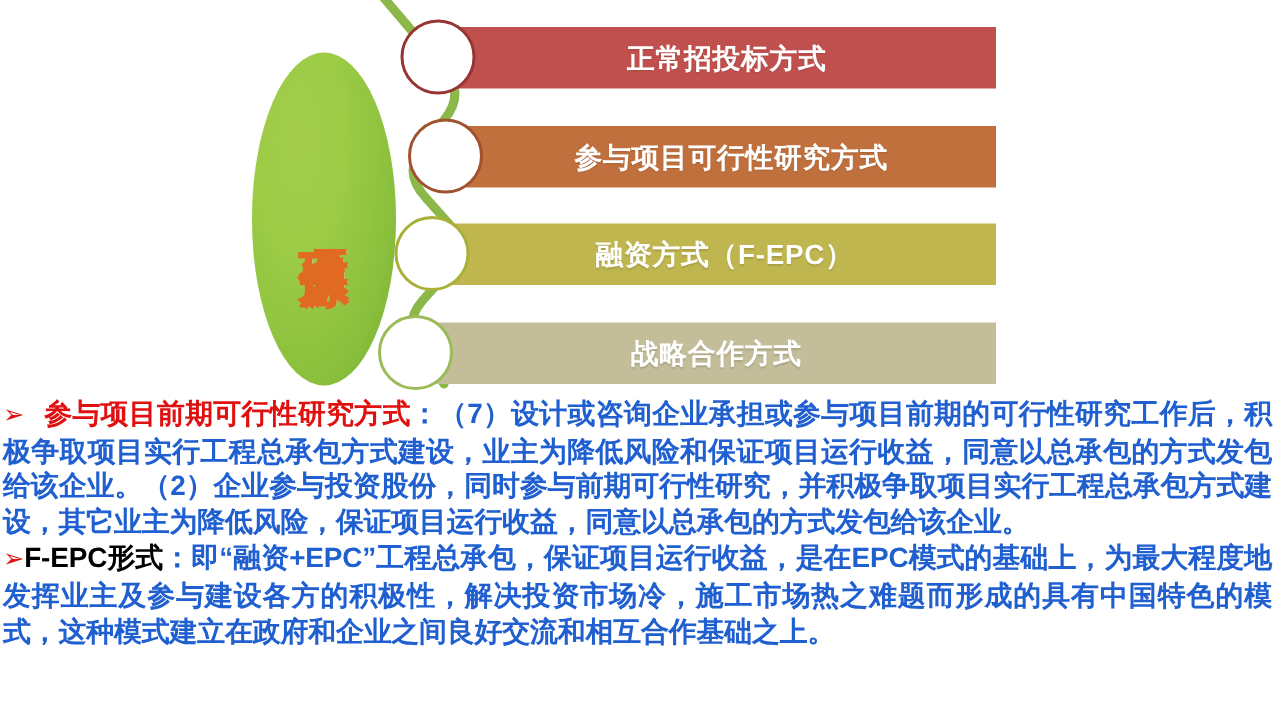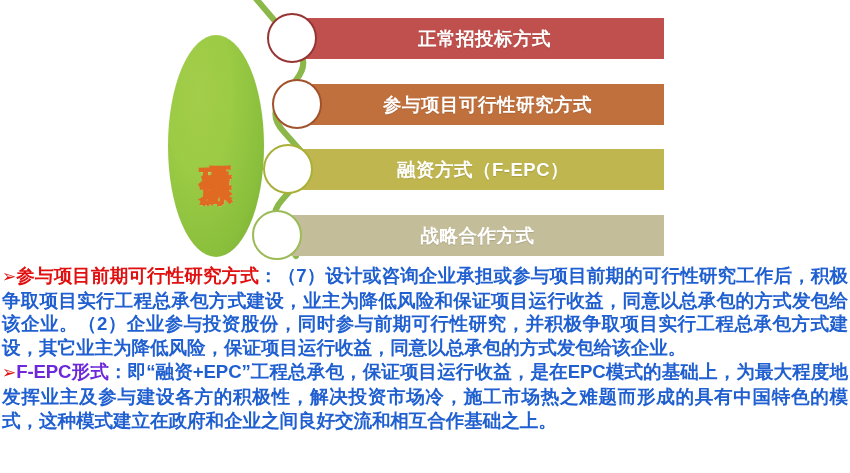--- a/index.html
+++ b/index.html
@@ -147,17 +147,17 @@
     <span class="bar-label">战略合作方式</span>
   </div>
   <div class="bar" id="bar-2" style="left: 302px; top: 149px; width: 362px; background: rgb(192, 182, 79);">
     <span class="bar-label">融资方式（F-EPC）</span>
   </div>
 
 </div>
 
 <div id="textblock">
 
-  <p class="para" style="color: rgb(31, 95, 208);"><span class="bullet" style="color: rgb(224, 16, 16);">➢</span><span class="hl" style="color: rgb(224, 16, 16);">参与项目前期可行性研究方式</span><span>：（7）设计或咨询企业承担或参与项目前期的可行性研究工作后，积极争取项目实行工程总承包方式建设，业主为降低风险和保证项目运行收益，同意以总承包的方式发包给该企业。（2）企业参与投资股份，同时参与前期可行性研究，并积极争取项目实行工程总承包方式建设，其它业主为降低风险，保证项目运行收益，同意以总承包的方式发包给该企业。</span></p>
+  <p class="para" style="color: rgb(31, 95, 208);"><span class="bullet" style="color: rgb(224, 16, 16);">➢</span><span class="hl" style="color: rgb(224, 16, 16); margin-left: 13px;">参与项目前期可行性研究方式</span><span>：（7）设计或咨询企业承担或参与项目前期的可行性研究工作后，积极争取项目实行工程总承包方式建设，业主为降低风险和保证项目运行收益，同意以总承包的方式发包给该企业。（2）企业参与投资股份，同时参与前期可行性研究，并积极争取项目实行工程总承包方式建设，其它业主为降低风险，保证项目运行收益，同意以总承包的方式发包给该企业。</span></p>
 
-  <p class="para" style="color: rgb(31, 95, 208);"><span class="bullet" style="color: rgb(224, 16, 16);">➢</span><span class="hl" style="color: #6d28d9;">F-EPC形式</span><span>：即“融资+EPC”工程总承包，保证项目运行收益，是在EPC模式的基础上，为最大程度地发挥业主及参与建设各方的积极性，解决投资市场冷，施工市场热之难题而形成的具有中国特色的模式，这种模式建立在政府和企业之间良好交流和相互合作基础之上。</span></p>
+  <p class="para" style="color: rgb(31, 95, 208);"><span class="bullet" style="color: rgb(224, 16, 16);">➢</span><span class="hl" style="color: #000000;">F-EPC形式</span><span>：即“融资+EPC”工程总承包，保证项目运行收益，是在EPC模式的基础上，为最大程度地发挥业主及参与建设各方的积极性，解决投资市场冷，施工市场热之难题而形成的具有中国特色的模式，这种模式建立在政府和企业之间良好交流和相互合作基础之上。</span></p>
 
 </div>
 
 </body></html>

